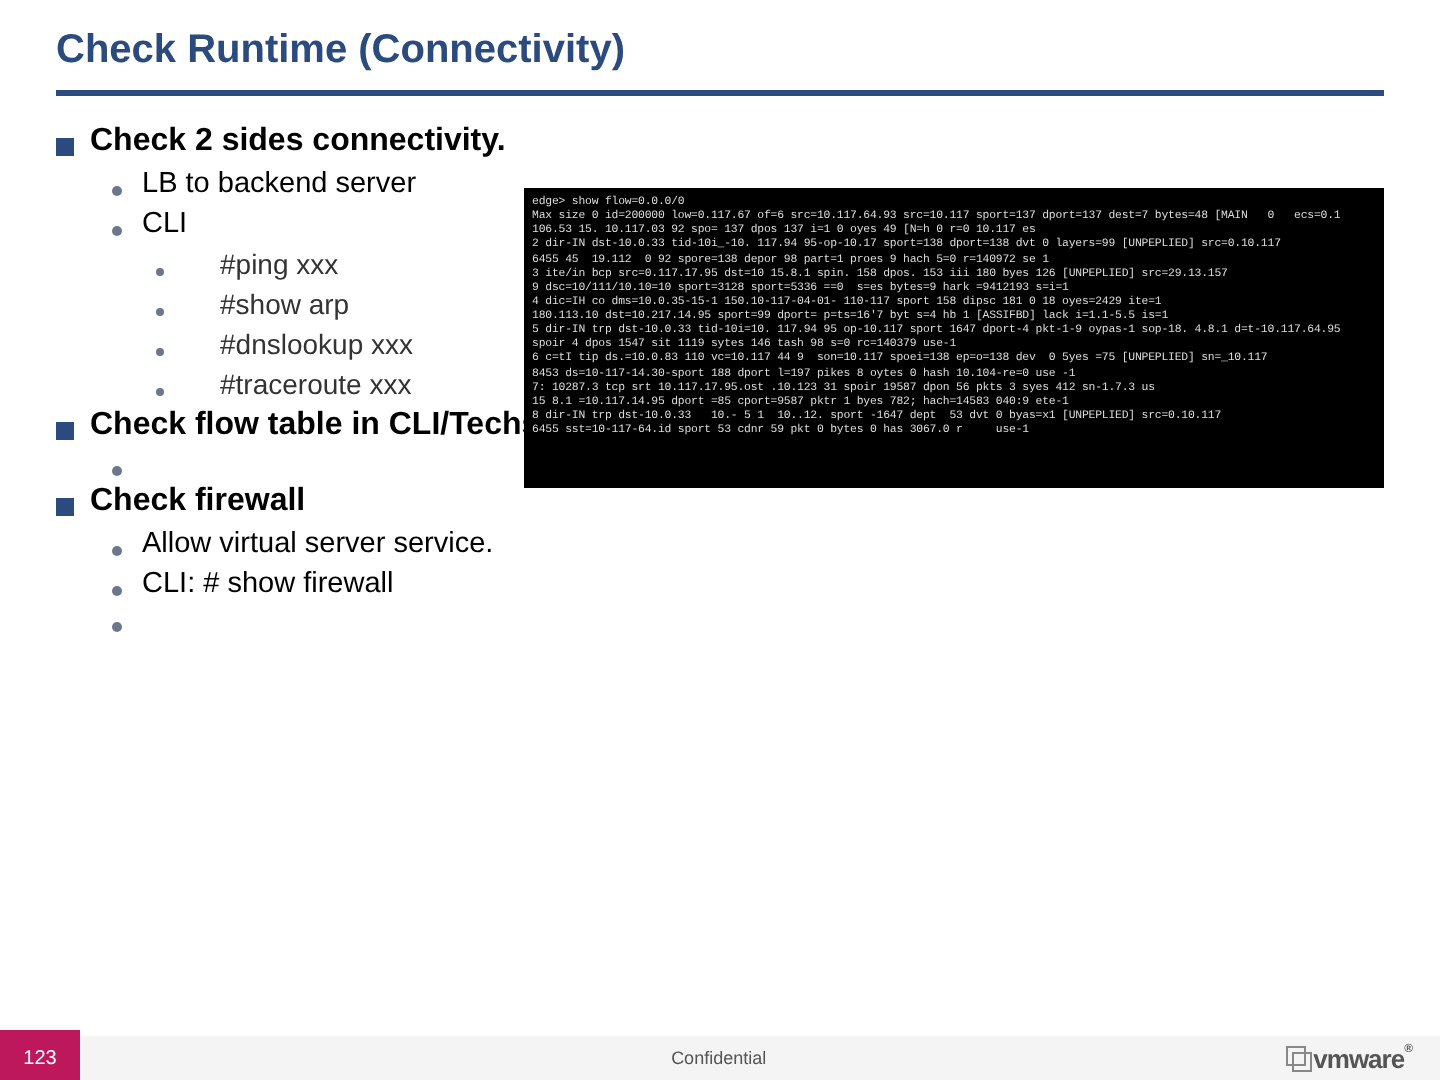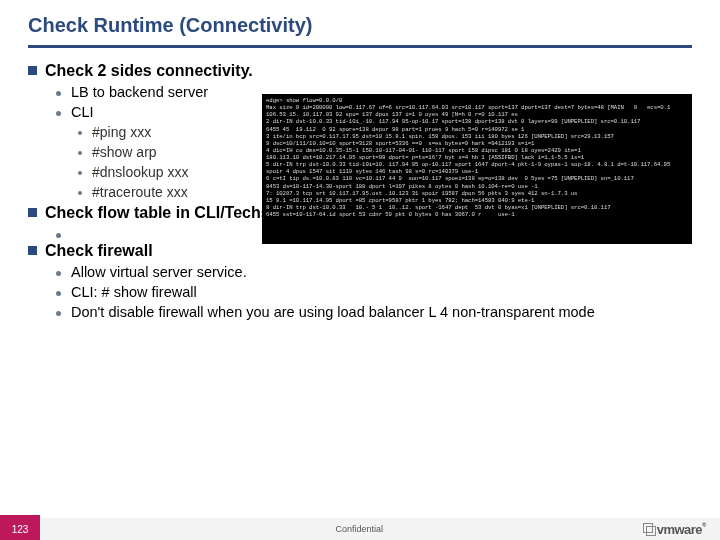--- a/index.html
+++ b/index.html
@@ -18,21 +18,21 @@
   }
   .title {
     color: #2b4a7d;
     font-size: 20px;
     font-weight: bold;
     padding-bottom: 8px;
     border-bottom: 3px solid #2b4a7d;
     margin-bottom: 14px;
   }
   .content { position: relative; }
-  .row { display: flex; align-items: flex-start; margin: 4px 0; }
+  .row { display: flex; align-items: center; margin: 4px 0; }
   .sq {
     width: 9px; height: 9px;
     background: #2b4a7d;
     margin-right: 8px;
     margin-top: 4px;
     flex-shrink: 0;
   }
   .lvl1-text { font-size: 16px; font-weight: bold; color: #000; }
   .lvl2 { padding-left: 28px; }
   .dot2 {
@@ -40,21 +40,21 @@
     background: #6b788c;
     margin-right: 10px; margin-top: 7px; flex-shrink: 0;
   }
   .lvl2-text { font-size: 14.5px; color: #000; font-weight: normal; }
   .lvl3 { padding-left: 50px; }
   .dot3 {
     width: 4px; height: 4px; border-radius: 50%;
     background: #6b788c;
     margin-right: 10px; margin-top: 7px; flex-shrink: 0;
   }
-  .lvl3-text { font-size: 14px; color: #333; }
+  .lvl3-text { font-size: 14px; color: #333; margin-left: 18px; }
   .terminal {
     position: absolute;
     top: 32px; right: 0;
     width: 430px; height: 150px;
     background: #000;
     color: #ddd;
     font-family: "Courier New", monospace;
     font-size: 5.7px;
     line-height: 1.25;
     padding: 3px 4px;
@@ -158,21 +158,20 @@
     <div class="row lvl2">
       <div class="dot2"></div>
       <div class="lvl2-text">Allow virtual server service.</div>
     </div>
     <div class="row lvl2">
       <div class="dot2"></div>
       <div class="lvl2-text">CLI: # show firewall</div>
     </div>
     <div class="row lvl2">
       <div class="dot2"></div>
-      <div class="lvl2-text">Don't disable firewall when you are using load balancer L 4 non-transparent mode</div>
     </div>
 
     <div class="terminal">edge&gt; show flow=0.0.0/0
 Max size 0 id=200000 low=0.117.67 of=6 src=10.117.64.93 src=10.117 sport=137 dport=137 dest=7 bytes=48 [MAIN   0   ecs=0.1
 106.53 15. 10.117.03 92 spo= 137 dpos 137 i=1 0 oyes 49 [N=h 0 r=0 10.117 es
 2 dir-IN dst-10.0.33 tid-10i_-10. 117.94 95-op-10.17 sport=138 dport=138 dvt 0 layers=99 [UNPEPLIED] src=0.10.117
 6455 45  19.112  0 92 spore=138 depor 98 part=1 proes 9 hach 5=0 r=140972 se 1
 3 ite/in bcp src=0.117.17.95 dst=10 15.8.1 spin. 158 dpos. 153 iii 180 byes 126 [UNPEPLIED] src=29.13.157
 9 dsc=10/111/10.10=10 sport=3128 sport=5336 ==0  s=es bytes=9 hark =9412193 s=i=1
 4 dic=IH co dms=10.0.35-15-1 150.10-117-04-01- 110-117 sport 158 dipsc 181 0 18 oyes=2429 ite=1

